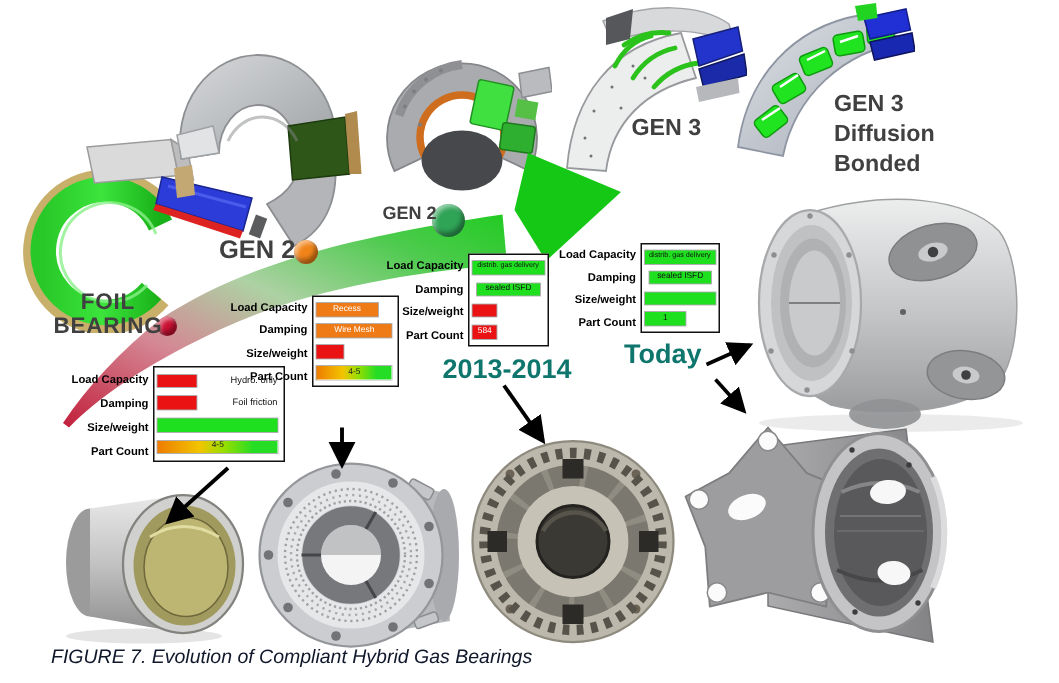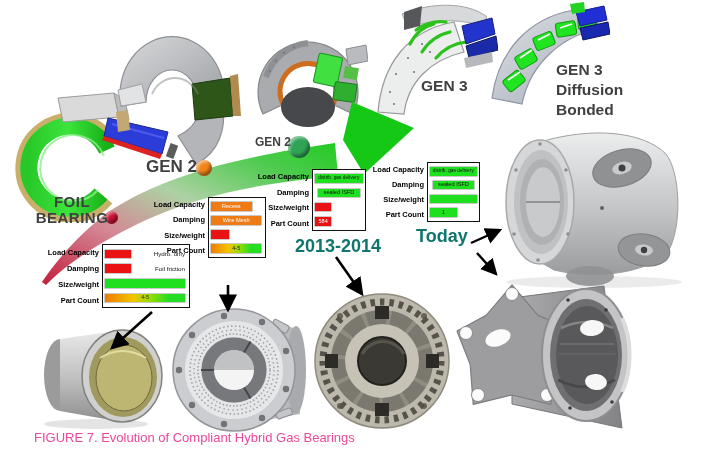--- a/index.html
+++ b/index.html
@@ -17,21 +17,21 @@
   .tbox{border:1.6px solid #111;background:#fff;display:flex;flex-direction:column;
         padding:1.5px 2px;box-sizing:border-box;}
   .trow{flex:1;display:flex;align-items:center;}
   .tbar{height:8.5px;display:flex;align-items:center;justify-content:center;
         box-shadow:0 0 0 .6px rgba(0,0,0,.35);}
   .tval{font-size:5.6px;line-height:1;white-space:nowrap;}
   .tval.xs{font-size:4.8px;}
   .tval-after{font-size:6.2px;line-height:1;margin-left:auto;margin-right:2px;
               white-space:nowrap;color:#111;}
   .ctr{margin-left:auto;margin-right:auto;}
-  .caption{position:absolute;font-size:13px;color:#ec4899;white-space:nowrap;}
+  .caption{position:absolute;font-style:italic;font-size:13px;color:#0f172a;white-space:nowrap;}
 </style>
 </head>
 <body>
 
 <div id="canvas">
 
   <svg class="abs" style="left:8px;top:90px" width="162" height="132" viewBox="0 0 162 132">
     <defs>
       <linearGradient id="c1g" x1="0" y1="0" x2="1" y2="0">
         <stop offset="0" stop-color="#28c828"></stop>

